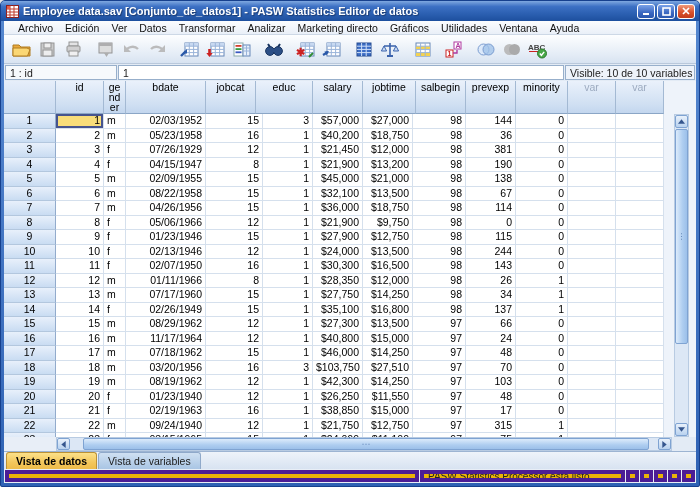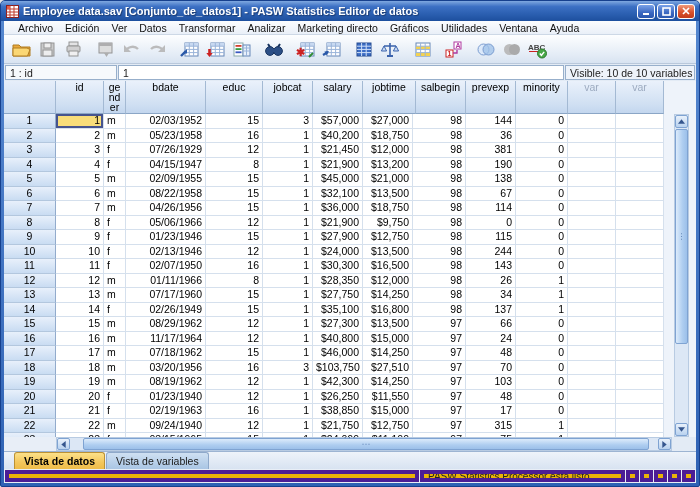--- a/index.html
+++ b/index.html
@@ -89,21 +89,21 @@
   .h-thumb{position:absolute;top:0;bottom:0;left:26px;right:22px;
     background:linear-gradient(#dcebfb,#aecdf0 60%,#9cc0ea);
     border:1px solid #7fa3d2;border-radius:2px;}
   .grip-h{position:absolute;left:50%;top:50%;transform:translate(-50%,-50%);
     color:#5a7eb2;font-size:9px;line-height:0;}
   .hs-corner{width:24px;flex:none;background:#e3ebf5;}
   .split-dots{position:absolute;top:-2px;left:50%;transform:translateX(-50%);
     color:#51709f;font-size:10px;line-height:6px;letter-spacing:1px;}
   
   .tabstrip{height:18px;flex:none;background:linear-gradient(#eef3fa,#d8e3f1);
-    border-top:1px solid #9db4d2;display:flex;align-items:flex-end;padding-left:10px;}
+    border-top:1px solid #9db4d2;display:flex;align-items:flex-end;padding-left:2px;}
   .tab{height:17px;display:flex;align-items:center;padding:0 9px;font-size:10.5px;
     border:1px solid #8fa9ca;border-bottom:none;border-radius:3px 3px 0 0;margin-right:1px;
     white-space:nowrap;}
   .tab.active{background:linear-gradient(#fce189,#f3c65b 60%,#eebc49);font-weight:bold;color:#000;
     border-color:#bb9135;}
   .tab.inactive{background:linear-gradient(#cfe0f2,#a9c5e4);color:#1a1a1a;}
   
   .statusbar{height:14px;flex:none;display:flex;background:#e8eef6;padding:1px 1px;}
   .sp{border:4px solid #4c1d95;background:#eab308;}
   .sp-main{flex:1;}
@@ -315,22 +315,22 @@
     </div>
 
     <div class="table-area">
       <div class="grid-wrap">
         <div class="grid" id="grid">
             <div class="hrow">
               <div class="hcell corner" style="width: 52px;"></div>
               <div class="hcell" style="width: 48px;">id</div>
               <div class="hcell" style="width: 22px;">gender</div>
               <div class="hcell" style="width: 80px;">bdate</div>
+              <div class="hcell" style="width: 50px;">jobcat</div>
               <div class="hcell" style="width: 57px;">educ</div>
-              <div class="hcell" style="width: 50px;">jobcat</div>
               <div class="hcell" style="width: 50px;">salary</div>
               <div class="hcell" style="width: 53px;">jobtime</div>
               <div class="hcell" style="width: 50px;">salbegin</div>
               <div class="hcell" style="width: 50px;">prevexp</div>
               <div class="hcell" style="width: 52px;">minority</div>
               <div class="hcell var" style="width: 48px;">var</div>
               <div class="hcell var" style="width: 48px;">var</div>
             </div>
             <div class="drow">
               <div class="rh" style="width: 52px;">1</div>

